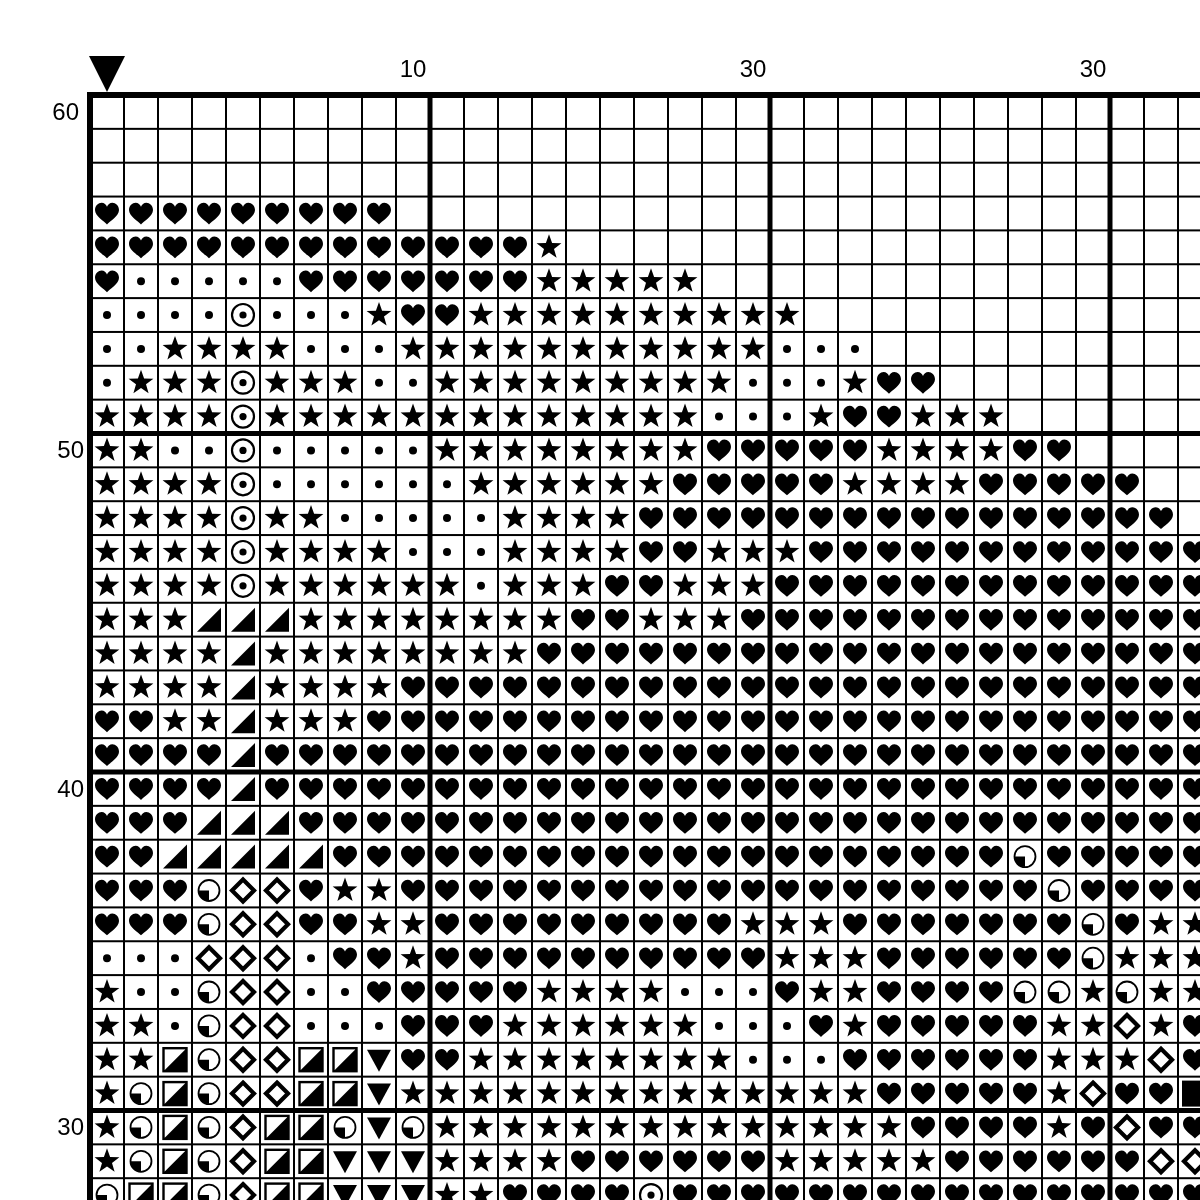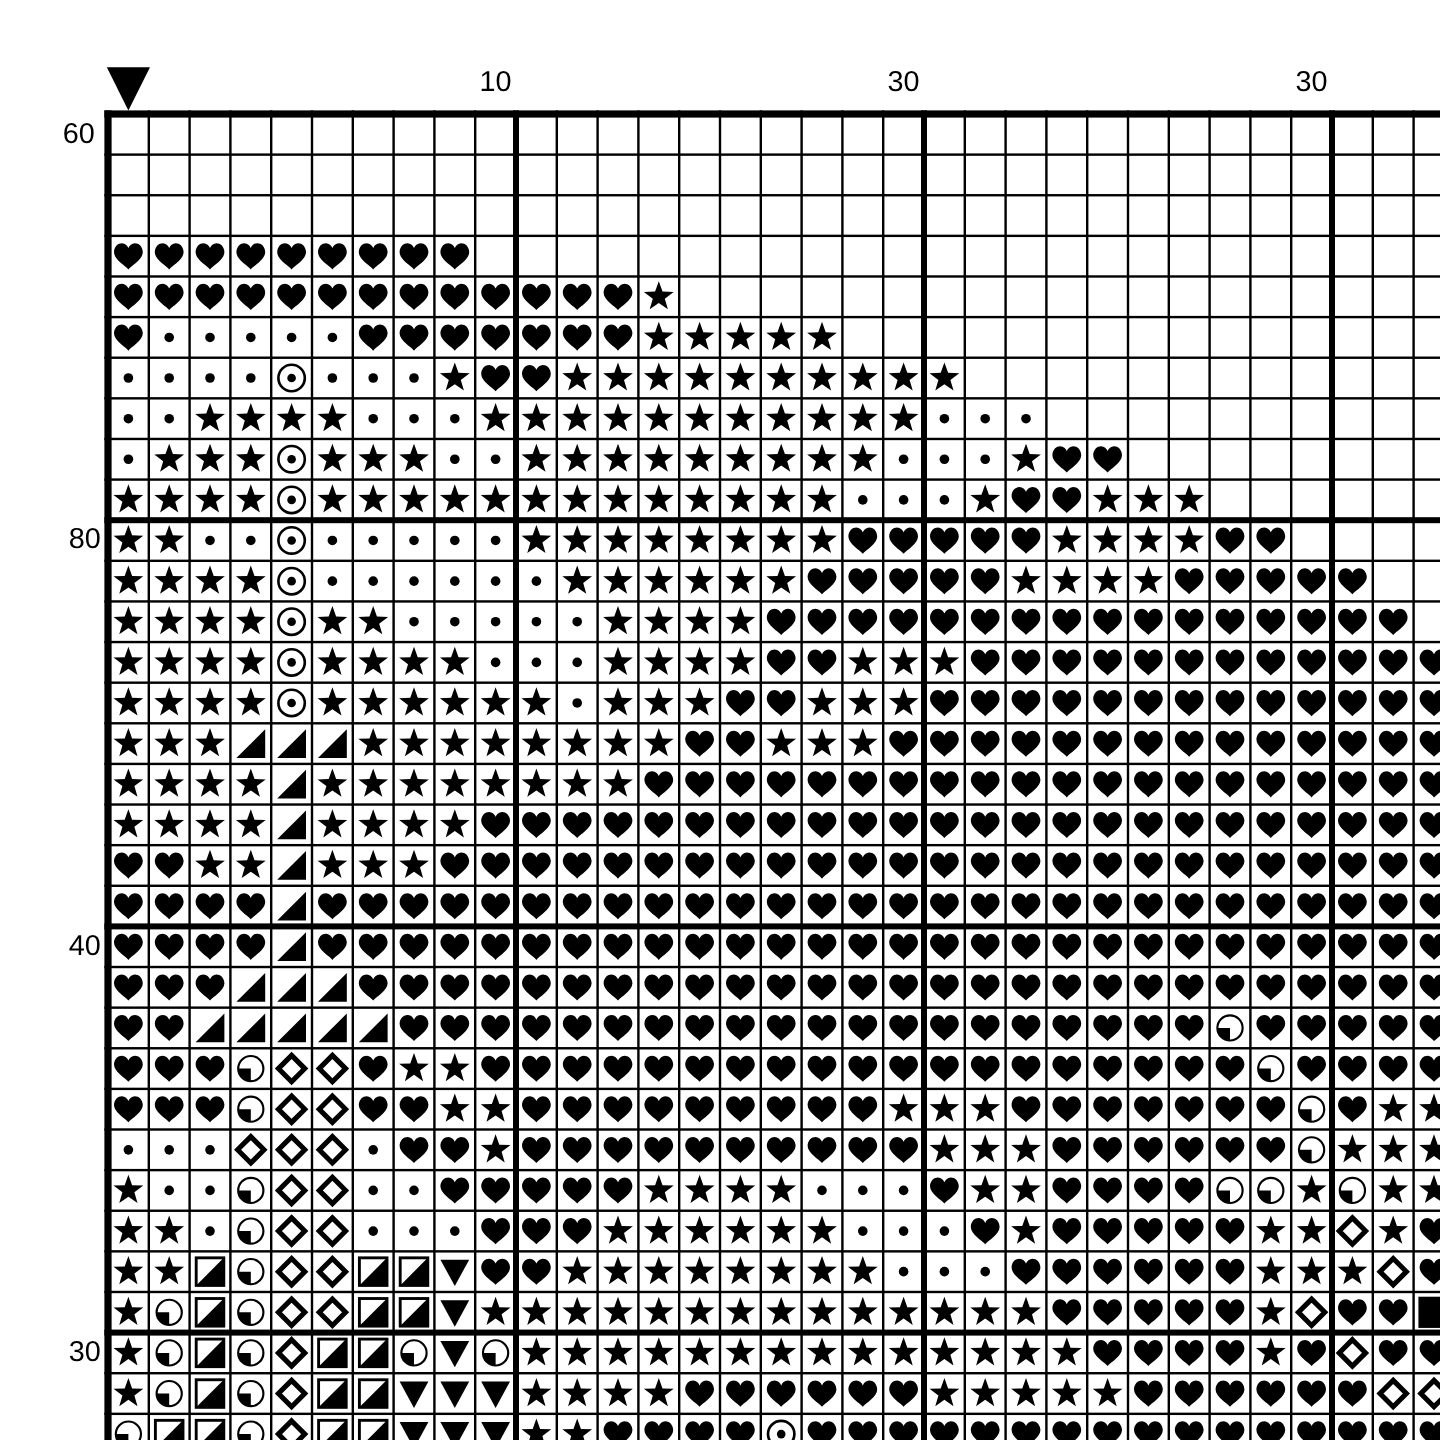--- a/index.html
+++ b/index.html
@@ -21,21 +21,21 @@
 <body>
 
 <div class="page">
   <div id="col-labels">
       <div class="num-label col-label" style="left: 373px; top: 52px;">10</div>
       <div class="num-label col-label" style="left: 713px; top: 52px;">30</div>
       <div class="num-label col-label" style="left: 1053px; top: 52px;">30</div>
     </div>
   <div id="row-labels">
       <div class="num-label row-label" style="left: 15px; top: 94.925px;">60</div>
-      <div class="num-label row-label" style="left: 20px; top: 433.425px;">80</div>
+      <div class="num-label row-label" style="left: 20px; top: 433.425px;">50</div>
       <div class="num-label row-label" style="left: 20px; top: 771.925px; text-align: right;">40</div>
       <div class="num-label row-label" style="left: 20px; top: 1110.42px;">30</div>
     </div>
   <svg id="grid-svg" width="1200" height="1200" viewBox="0 0 1200 1200">
 <defs>
   <g id="sym-H">
     <path fill="#000000" d="M0,11 C-2.4,8 -12,2.8 -12,-3.4 C-12,-8 -8.6,-10.8 -5.4,-10.8
       C-2.8,-10.8 -0.8,-9 0,-6.8 C0.8,-9 2.8,-10.8 5.4,-10.8 C8.6,-10.8 12,-8 12,-3.4
       C12,2.8 2.4,8 0,11 Z"></path>
   </g>

